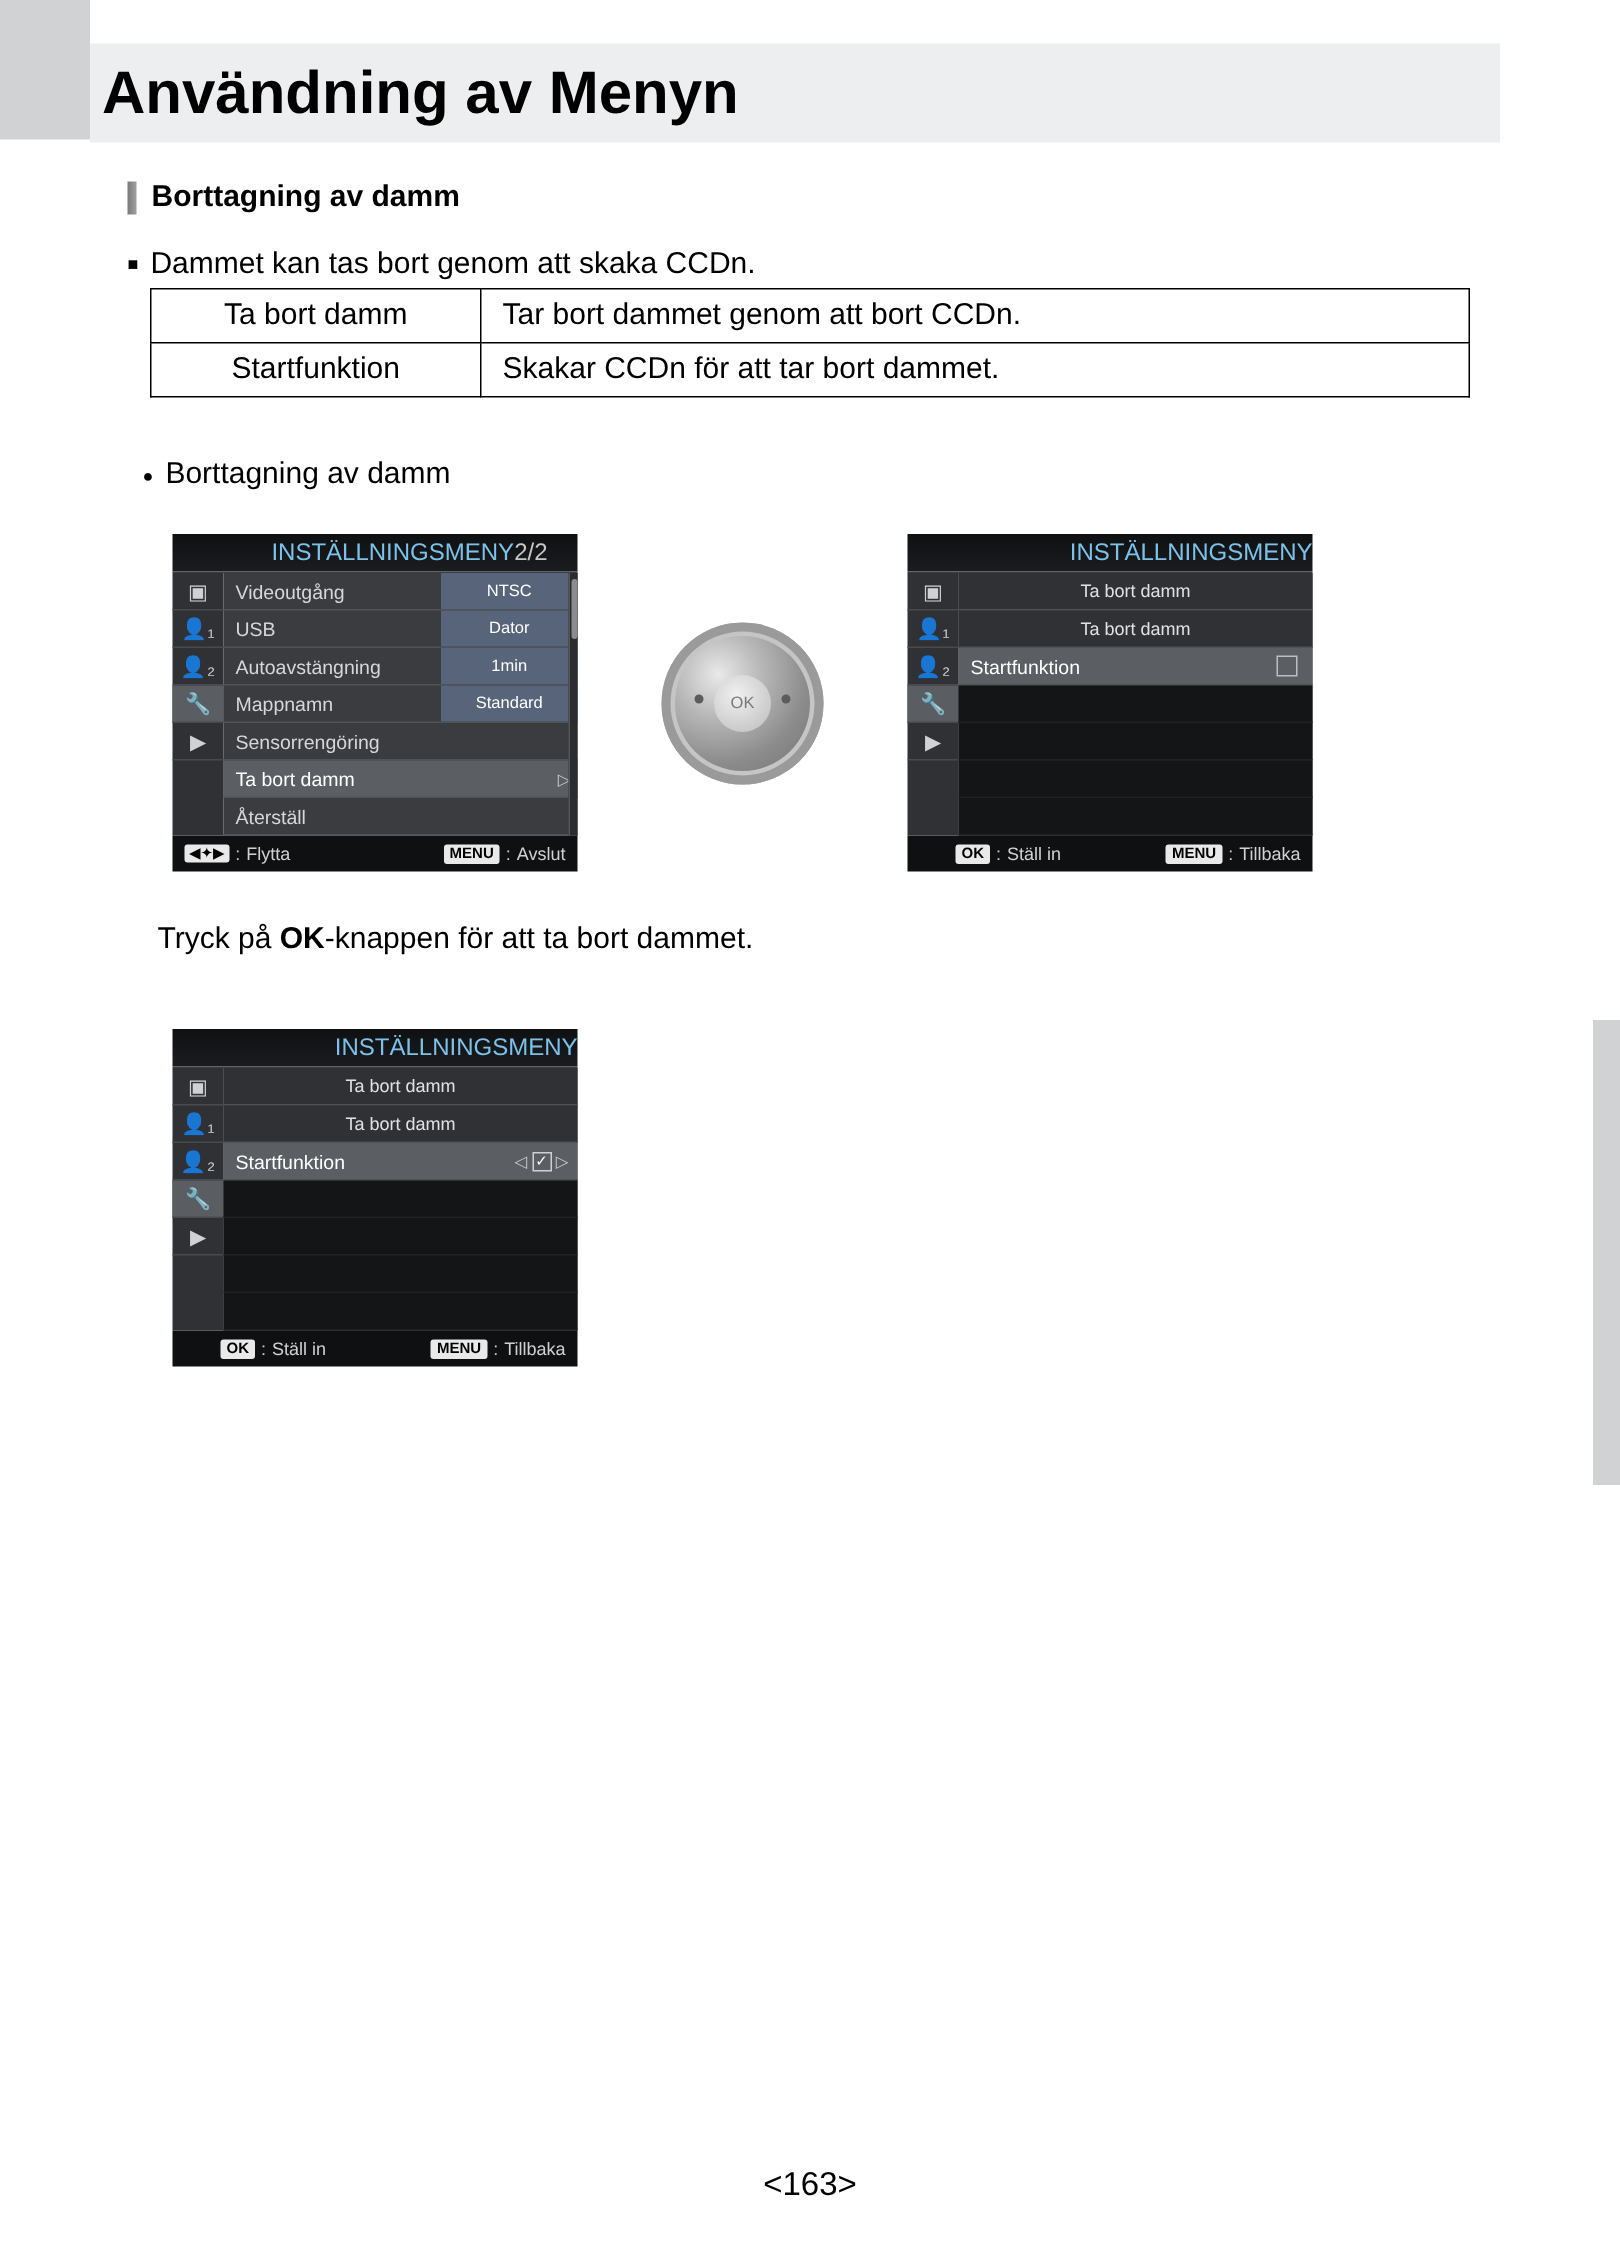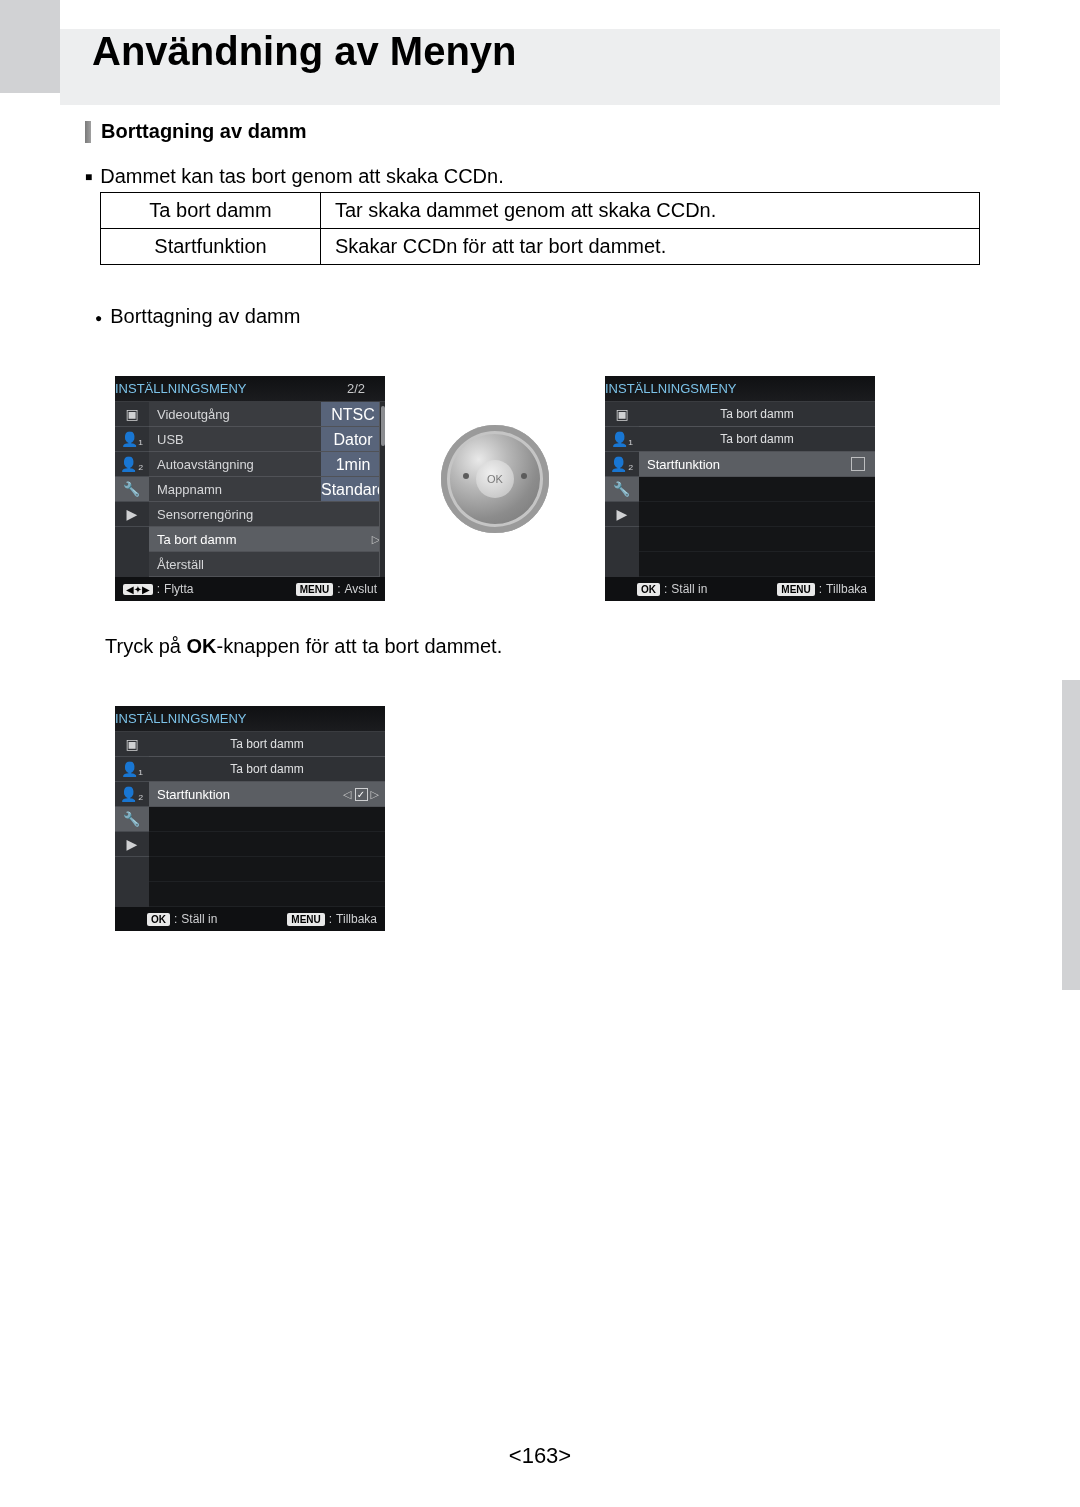--- a/index.html
+++ b/index.html
@@ -1,19 +1,19 @@
 <!DOCTYPE html>
 <html><head>
 <meta charset="utf-8">
 <style>
   * { margin: 0; padding: 0; box-sizing: border-box; }
   body { font-family: Arial, Helvetica, sans-serif; background: #fff; width: 1080px; height: 1507px; position: relative; }
   .sidebar-left { position: absolute; left: 0; top: 0; width: 60px; height: 93px; background: #d1d2d4; }
   .sidebar-right { position: absolute; right: 0; top: 680px; width: 18px; height: 310px; background: #d1d2d4; }
-  .title-band { position: absolute; left: 60px; top: 29px; width: 940px; height: 76px; background: #edeeef; display: flex; align-items: flex-start; padding-left: 32px; }
+  .title-band { position: absolute; left: 60px; top: 29px; width: 940px; height: 66px; background: #edeeef; display: flex; align-items: center; padding-left: 8px; }
   .title-band h1 { font-size: 40px; font-weight: bold; color: #000; }
   .content { position: absolute; left: 85px; top: 120px; width: 905px; }
   .section-head { display: flex; align-items: center; gap: 10px; margin-bottom: 22px; }
   .section-head .bar { display: inline-block; width: 6px; height: 22px; background: linear-gradient(to right, #7a7a7a 0%, #a0a0a0 100%); }
   .section-head .text { font-size: 20px; font-weight: bold; }
   .square-bullet::before { content: "■"; font-size: 12px; margin-right: 8px; position: relative; top: -2px; }
   .round-bullet::before { content: "●"; font-size: 12px; margin-right: 8px; position: relative; top: -1px; }
   .intro { font-size: 20px; color: #000; margin-bottom: 4px; }
   table.desc { width: 880px; border-collapse: collapse; margin-left: 15px; margin-bottom: 40px; }
   table.desc td { border: 1px solid #000; padding: 6px 14px; font-size: 20px; }
@@ -21,30 +21,30 @@
   .sub-head { font-size: 20px; margin: 24px 0 28px 10px; }
   .row-3 { display: flex; align-items: center; gap: 50px; margin-left: 30px; margin-bottom: 34px; }
   .caption-under { font-size: 20px; margin-left: 20px; margin-bottom: 48px; }
   .caption-under b { font-weight: bold; }
   .para-on { font-size: 20px; margin-left: 30px; margin-bottom: 40px; line-height: 1.35; }
   .check-ic { display: inline-block; width: 18px; height: 16px; border: 2px solid #000; position: relative; top: 2px; margin: 0 3px; }
   .check-ic::after { content: "✓"; position: absolute; left: 1px; top: -3px; font-size: 14px; font-weight: bold; }
   .arrows-lr { font-size: 18px; letter-spacing: -2px; }
   
   .menu-panel { width: 270px; }
-  .m-head { height: 26px; background: linear-gradient(to bottom,#0f1012,#1b1c1f); color:#7cc2e8; font-size:13px; text-align:left; line-height:26px; border-bottom:1px solid #3a3c40;margin-top:20px; }
+  .m-head { height: 26px; background: linear-gradient(to bottom,#0f1012,#1b1c1f); color:#7cc2e8; font-size:16px; text-align:right; line-height:26px; border-bottom:1px solid #3a3c40; }
   .m-head .pg { float:right; color:#c6c7c9; padding-right:20px; }
   .m-mid { display:flex; }
   .m-icons { width:34px; background:#2f3135; display:flex; flex-direction:column; }
   .m-icons .ic { height:25px; border-bottom:1px solid #474a4f; display:flex; align-items:center; justify-content:center; color:#d0d1d3; font-size:14px; }
   .m-icons .ic.sel { background:#5a5d62; }
   .m-body { flex:1; background:#3a3c40; display:flex; flex-direction:column; position:relative; }
   .m-body .row { height:25px; border-bottom:1px solid #505257; display:flex; align-items:center; font-size:13px; color:#d6d7d9; }
   .m-body .row .lab { flex:1; padding-left:8px; }
-  .m-body .row .val { width:64px; text-align:center; background:#58647a; color:#fff; font-size:16px; align-self:stretch; line-height:25px; }
+  .m-body .row .val { width:91px; text-align:center; background:#58647a; color:#fff; font-size:11px; align-self:stretch; line-height:25px; }
   .m-body .row.sel { background:#5b5e63; }
   .m-body .row.sel .lab { color:#fff; }
   .m-body .row.subtitle { background:#2f3135; justify-content:center; font-size:12px; color:#e0e1e3; }
   .m-body .row .chev { width:18px; text-align:center; color:#ccc; font-size:11px; }
   .m-body .row.dark { background:#141517; border-bottom:1px solid #1f2124; }
   .m-foot { height:24px; background:#0f1012; display:flex; align-items:center; font-size:12px; color:#d0d1d3; }
   .m-foot .grp { display:flex; align-items:center; gap:4px; padding:0 8px; }
   .m-foot .btn-box { background:#e9e9e9; color:#000; font-size:10px; padding:1px 4px; border-radius:2px; font-weight:bold;margin-left:24px; }
   .m-foot .arrbox { background:#e9e9e9; color:#000; font-size:10px; padding:0 3px; border-radius:2px; }
   .m-body .sb { position:absolute; right:0; top:0; bottom:0; width:6px; background:#2a2c2f; border-left:1px solid #54565a; }
@@ -77,21 +77,21 @@
     <span class="bar"></span>
     <span class="text">Borttagning av damm</span>
   </div>
 
   <p class="intro square-bullet">Dammet kan tas bort genom att skaka CCDn.</p>
 
   <table class="desc">
     <tbody>
         <tr>
       <td>Ta bort damm</td>
-      <td>Tar skaka dammet genom att skaka CCDn.</td>
+      <td>Tar bort dammet genom att bort CCDn.</td>
     </tr>
     <tr>
       <td>Startfunktion</td>
       <td>Skakar CCDn för att tar bort dammet.</td>
     </tr>
   </tbody>
     </table>
 
   <p class="sub-head round-bullet">Borttagning av damm</p>
 

